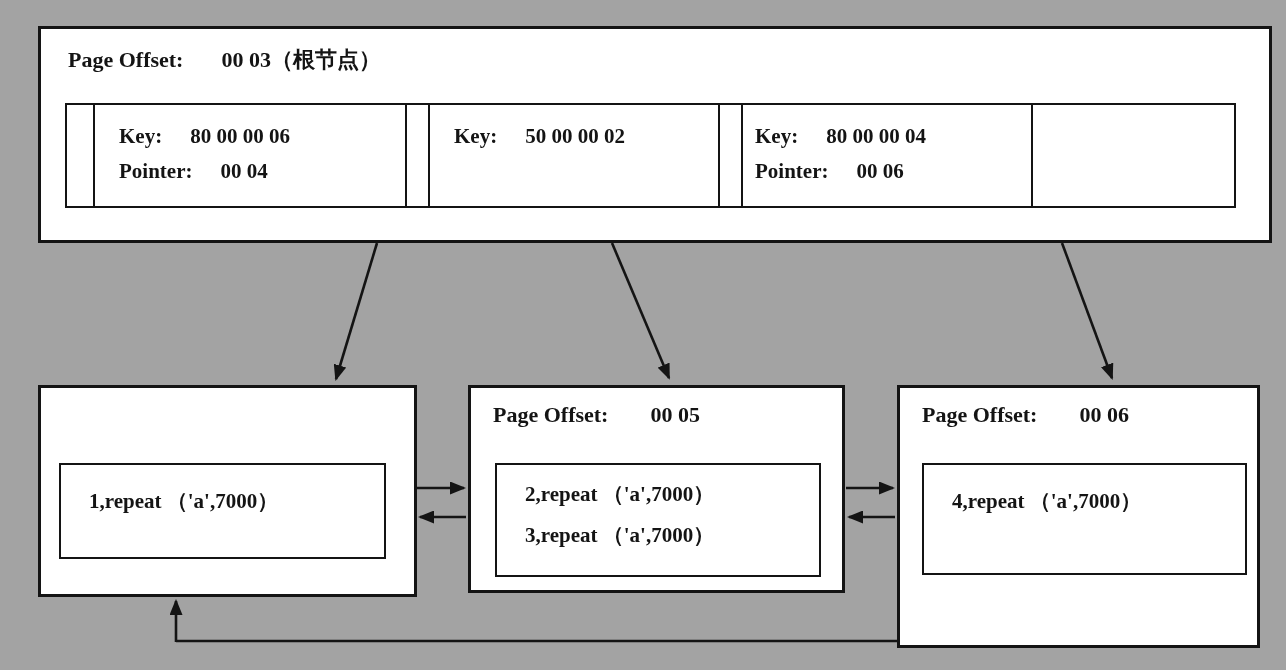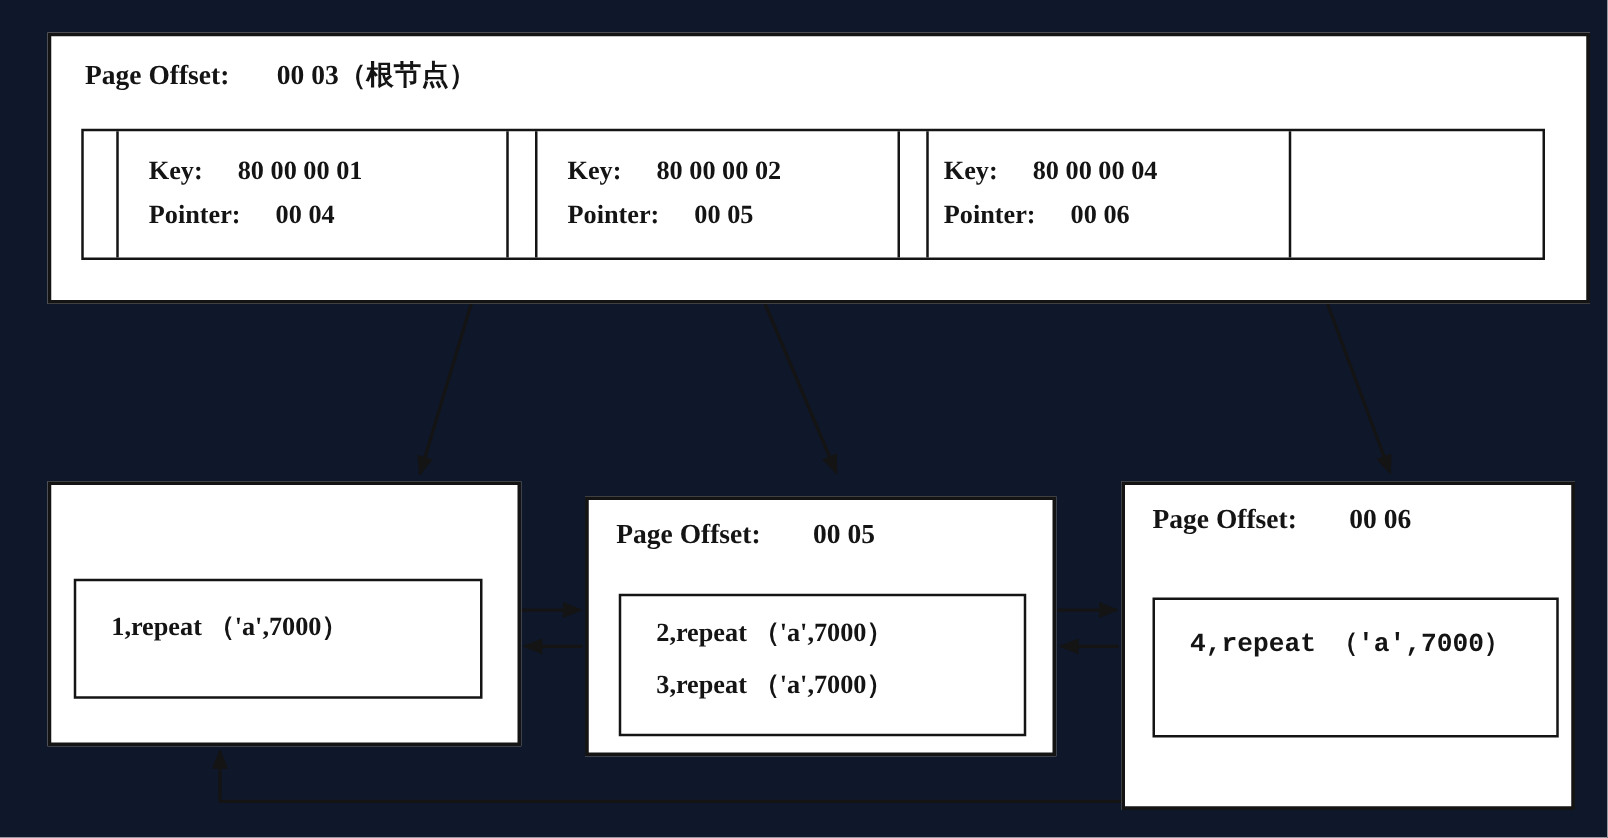--- a/index.html
+++ b/index.html
@@ -1,17 +1,17 @@
 <!DOCTYPE html>
 <html><head>
 <meta charset="utf-8">
 <style>
   html,body{margin:0;padding:0;background:#ffffff;}
   .canvas{
-    position:relative;width:1286px;height:670px;background:#0f172a;
+    position:relative;width:1286px;height:670px;background:#a3a3a3;
     font-family:"Liberation Serif","DejaVu Serif",serif;
     color:#141414;overflow:hidden;
   }
   .arrows{position:absolute;left:0;top:0;width:1286px;height:670px;pointer-events:none;}
 
   
   .root-node{
     position:absolute;left:38px;top:26px;width:1234px;height:217px;
     border:3.5px solid #141414;box-sizing:border-box;background:#ffffff;
   }
@@ -29,31 +29,31 @@
   .cell.spacer{flex:0 0 23px;}
   .cell.tail{flex:1 1 auto;border-right:none;}
   .kv{line-height:35px;white-space:nowrap;}
   .kv .val{margin-left:28px;}
 
   
   .leaf{
     position:absolute;border:3px solid #141414;box-sizing:border-box;background:#ffffff;
   }
   .leaf.l1{left:38px;top:385px;width:379px;height:212px;}
-  .leaf.l2{left:468px;top:385px;width:377px;height:208px;margin-top:12px;}
+  .leaf.l2{left:468px;top:385px;width:377px;height:208px;}
   .leaf.l3{left:897px;top:385px;width:363px;height:263px;}
   .leaf-title{position:absolute;left:22px;top:14px;font-size:22px;font-weight:600;white-space:nowrap;}
   .leaf-title .val{margin-left:42px;}
   .record-box{
     position:absolute;border:2.5px solid #141414;box-sizing:border-box;background:#ffffff;
     font-size:21px;font-weight:600;
   }
   .l1 .record-box{left:18px;top:75px;width:327px;height:96px;padding:16px 0 0 28px;}
   .l2 .record-box{left:24px;top:75px;width:326px;height:114px;padding:9px 12px 0 28px;}
-  .l3 .record-box{left:22px;top:90px;width:325px;height:112px;padding:16px 0 0 28px;font-family:Liberation Mono, monospace;}
+  .l3 .record-box{left:22px;top:75px;width:325px;height:112px;padding:16px 0 0 28px;}
   .record-line{line-height:41px;white-space:nowrap;}
 </style>
 </head>
 <body>
 
 <div class="canvas">
 
   <svg class="arrows" viewBox="0 0 1286 670" xmlns="http://www.w3.org/2000/svg">
     <defs>
       <marker id="ah" markerUnits="userSpaceOnUse" markerWidth="17" markerHeight="13" refX="14" refY="6.5" orient="auto">
@@ -78,35 +78,32 @@
 
   <div class="root-node">
     <div class="root-title">
       <span>Page Offset:</span><span class="val">00 03（根节点）</span>
     </div>
     <div class="cell-row">
       <div class="cell narrow0"></div>
 
       <div class="cell key-cell k1">
         <div class="kv">
-          <span>Key:</span><span class="val">80 00 00 01</span>
+          <span>Key:</span><span class="val">80 00 00 06</span>
         </div>
         <div class="kv">
           <span>Pointer:</span><span class="val">00 04</span>
         </div>
       </div>
 
       <div class="cell spacer"></div>
 
       <div class="cell key-cell k2">
         <div class="kv">
-          <span>Key:</span><span class="val">80 00 00 02</span>
-        </div>
-        <div class="kv">
-          <span>Pointer:</span><span class="val">00 05</span>
+          <span>Key:</span><span class="val">50 00 00 02</span>
         </div>
       </div>
 
       <div class="cell spacer"></div>
 
       <div class="cell key-cell k3">
         <div class="kv">
           <span>Key:</span><span class="val">80 00 00 04</span>
         </div>
         <div class="kv">

